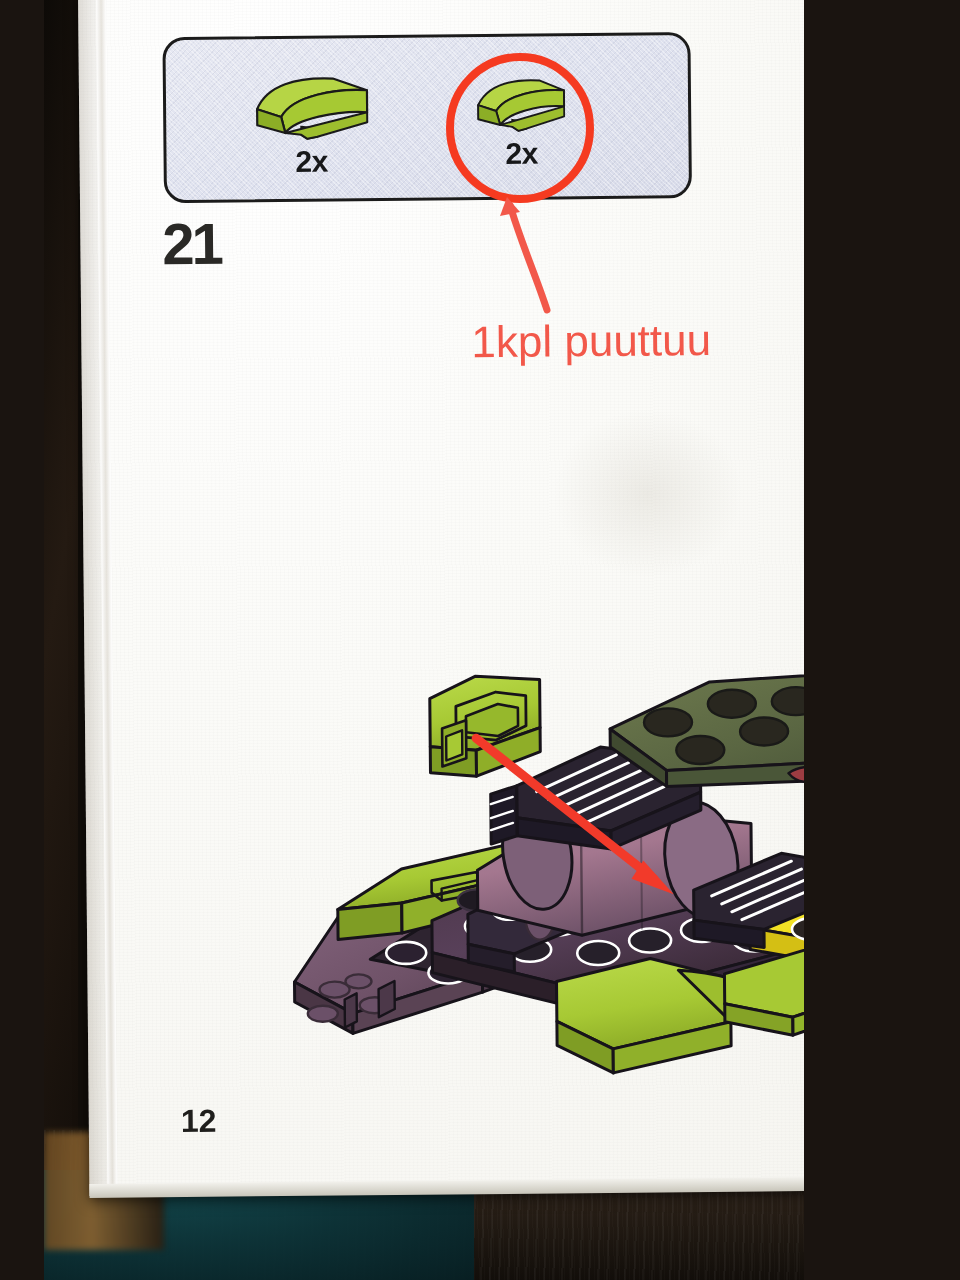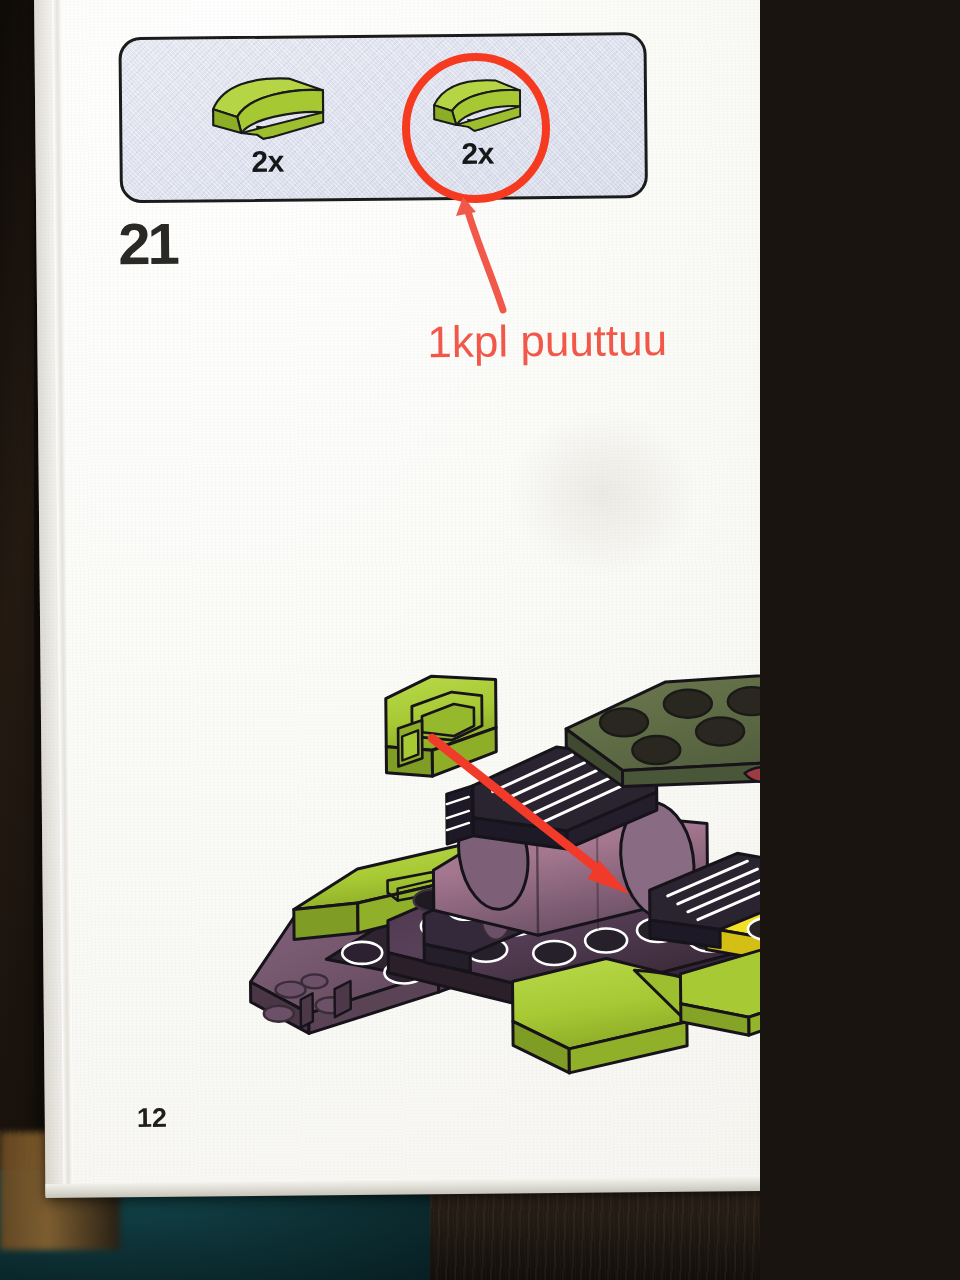--- a/index.html
+++ b/index.html
@@ -13,20 +13,21 @@
     overflow: hidden;
     font-family: "Liberation Sans", sans-serif;
   }
 
   #photo {
     position: relative;
     width: 760px;
     height: 1280px;
     overflow: hidden;
     background: #120e0a;
+    margin-left: 44px;
   }
 
   
   .desk-left {
     position: absolute;
     left: 0; top: 0;
     width: 34px; height: 1280px;
     background: linear-gradient(100deg, #0d0a07 0%, #241a12 45%, #120d09 100%);
   }
   .desk-bottom {
@@ -149,21 +150,21 @@
     letter-spacing: -3px;
     line-height: 1;
     font-family: "Liberation Sans", sans-serif;
   }
 
   
   .page-number {
     position: absolute;
     left: 92px;
     top: 1110px;
-    font-size: 27px;
+    font-size: 32px;
     font-weight: bold;
     color: #1f1e1c;
     font-family: "Liberation Sans", sans-serif;
   }
 
   
   .annotation-text {
     position: absolute;
     left: 390px;
     top: 327px;

